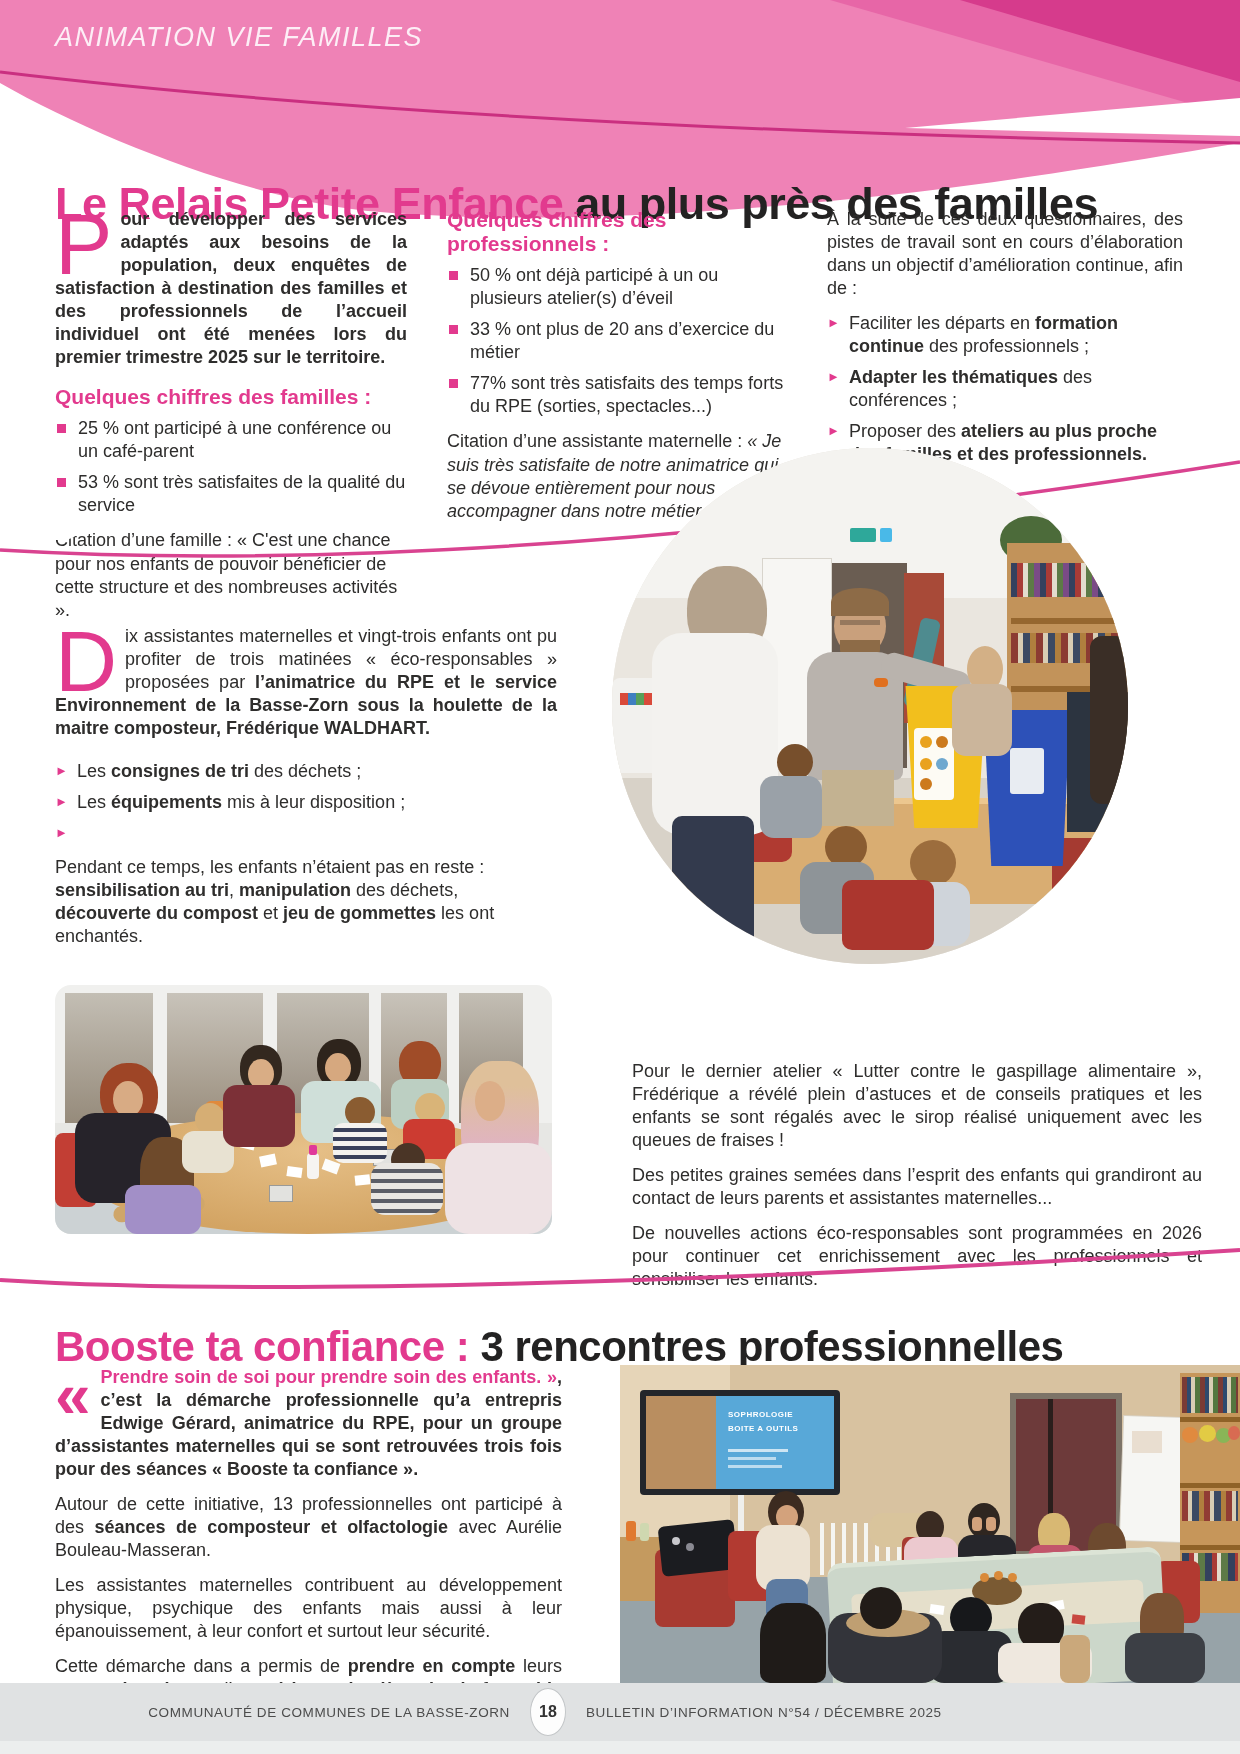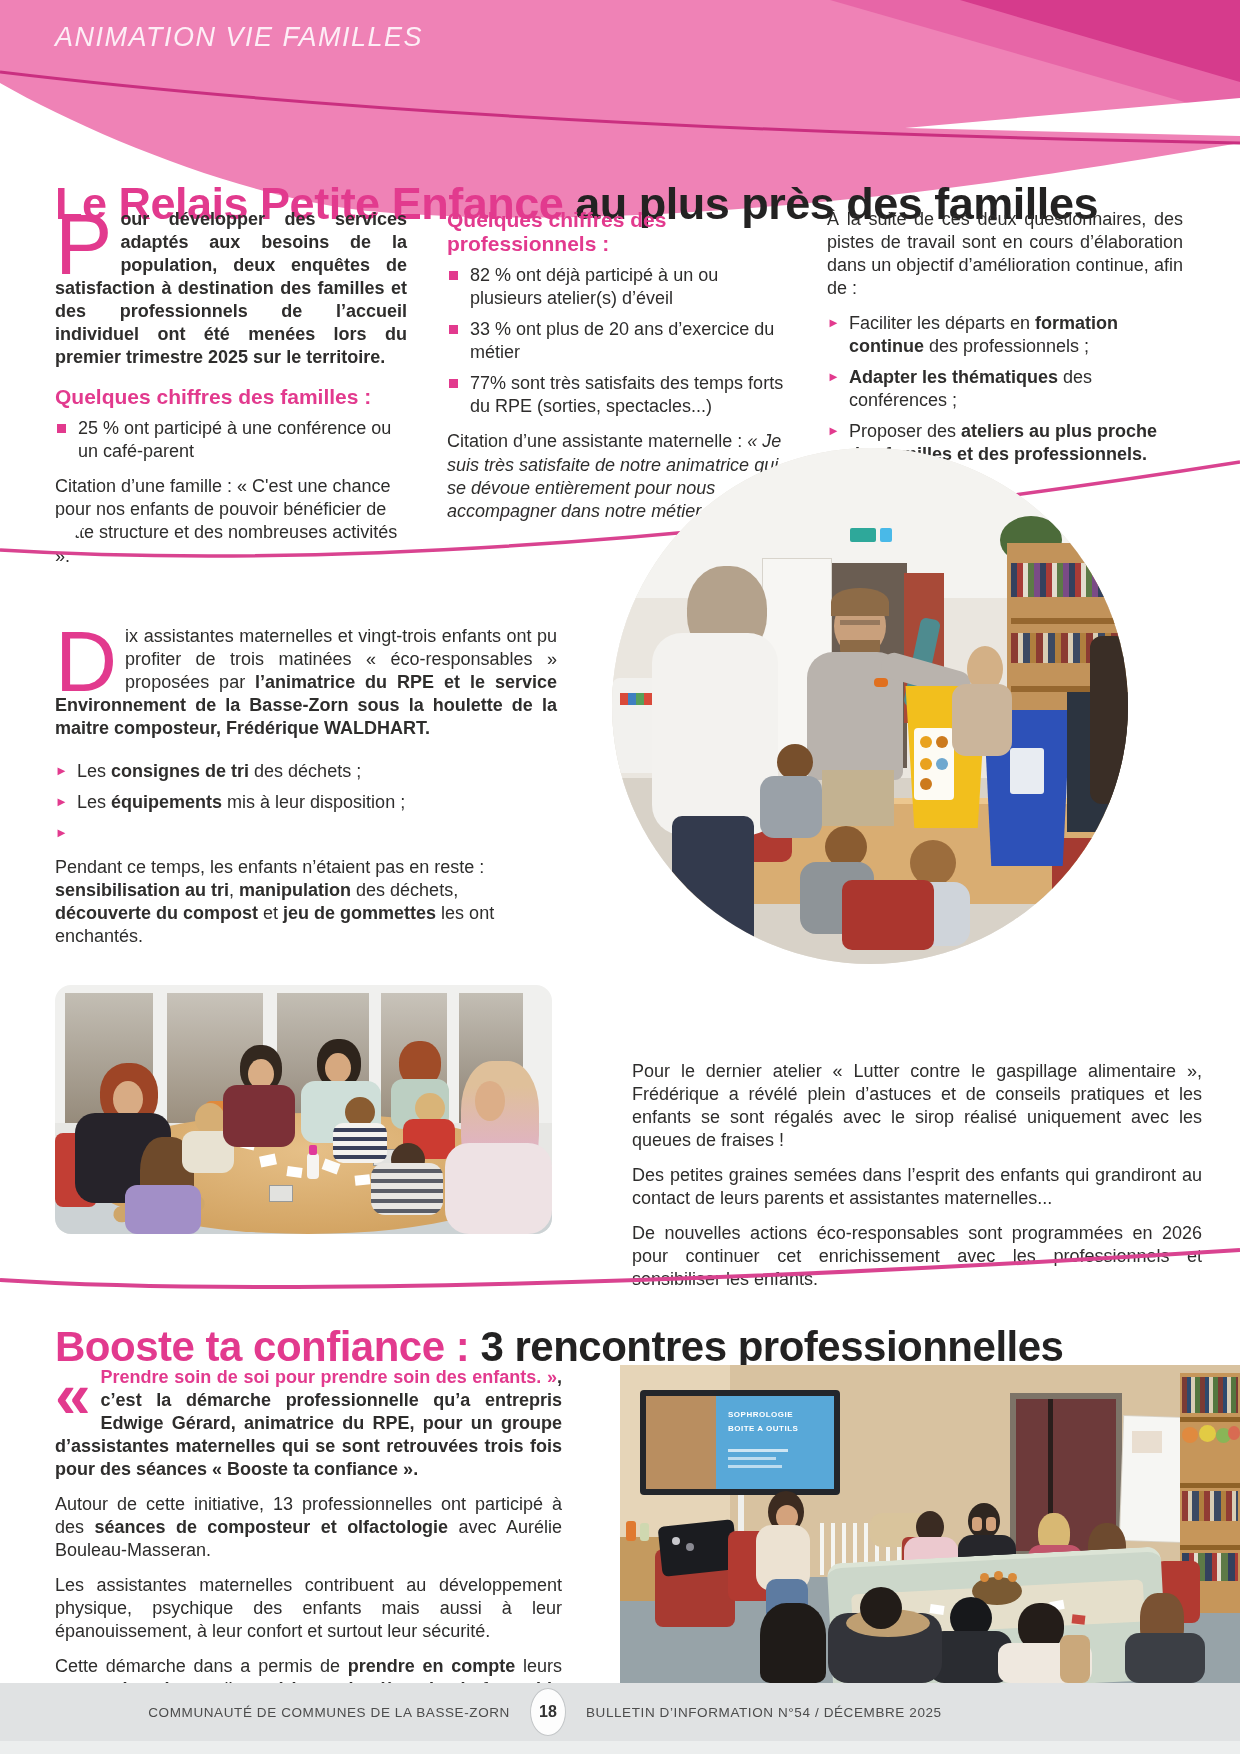--- a/index.html
+++ b/index.html
@@ -114,28 +114,32 @@
 
 <div class="col col1">
   <div class="p-just">
     <span class="dropcap">P</span><span><span class="s-b">our développer des services adaptés aux besoins de la population, deux enquêtes de satisfaction à destination des familles et des professionnels de l’accueil individuel ont été menées lors du premier trimestre 2025 sur le territoire.</span></span>
   </div>
   <div class="subhead">Quelques chiffres des familles :</div>
   <div class="bullet">
       <span class="sq"></span>
       <span><span>25 % ont participé à une conférence ou un café-parent</span></span>
     </div>
+  <div class="bullet">
+      <span class="sq"></span>
+      <span><span>53 % sont très satisfaites de la qualité du service</span></span>
+    </div>
   <div class="cite"><span>Citation d’une famille : « C'est une chance pour nos enfants de pouvoir bénéficier de cette structure et des nombreuses activités ».</span></div>
 </div>
 
 <div class="col col2">
   <div class="subhead" style="margin-top:0;">Quelques chiffres des professionnels :</div>
   <div class="bullet">
       <span class="sq"></span>
-      <span><span>82 % ont déjà participé à un ou plusieurs atelier(s) d’éveil</span></span>
+      <span><span>50 % ont déjà participé à un ou plusieurs atelier(s) d’éveil</span></span>
     </div>
   <div class="bullet">
       <span class="sq"></span>
       <span><span>33 % ont plus de 20 ans d’exercice du métier</span></span>
     </div>
   <div class="bullet">
       <span class="sq"></span>
       <span><span>77% sont très satisfaits des temps forts du RPE (sorties, spectacles...)</span></span>
     </div>
   <div class="cite"><span>Citation d’une assistante maternelle : </span><span class="s-i">« Je suis très satisfaite de notre animatrice qui se dévoue entièrement pour nous accompagner dans notre métier ».</span></div>

